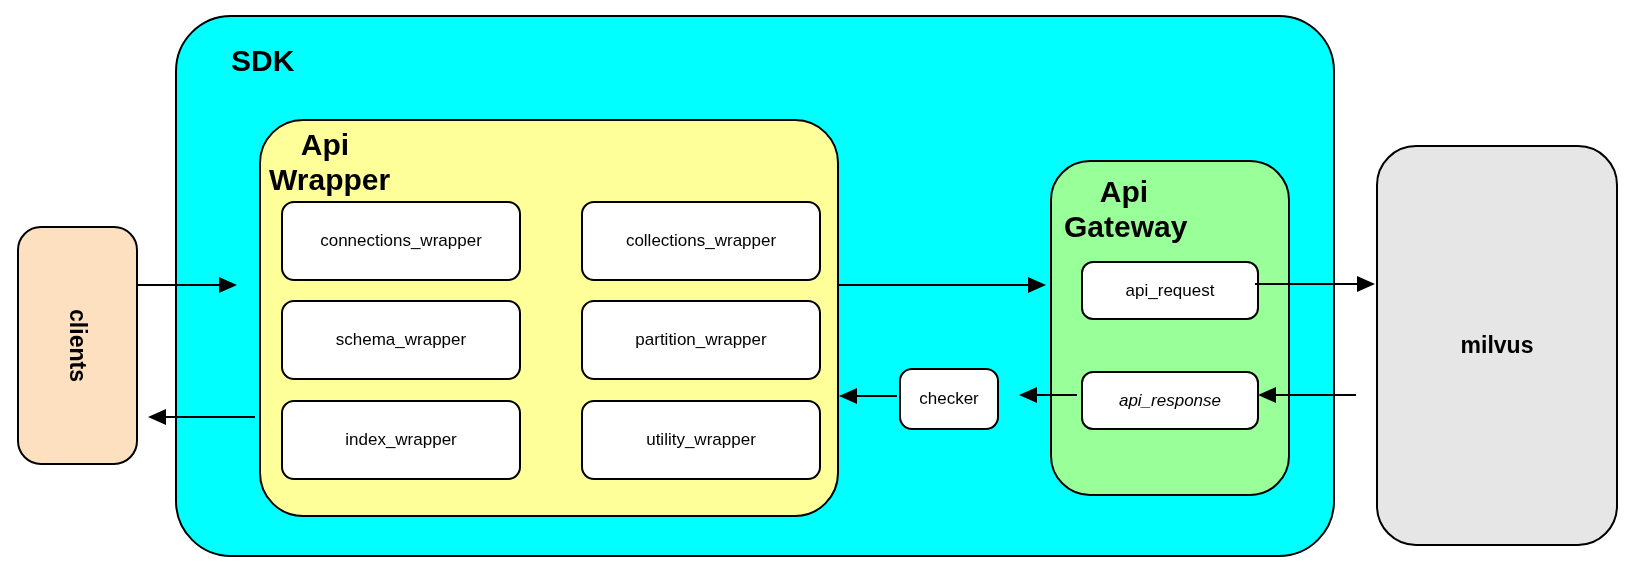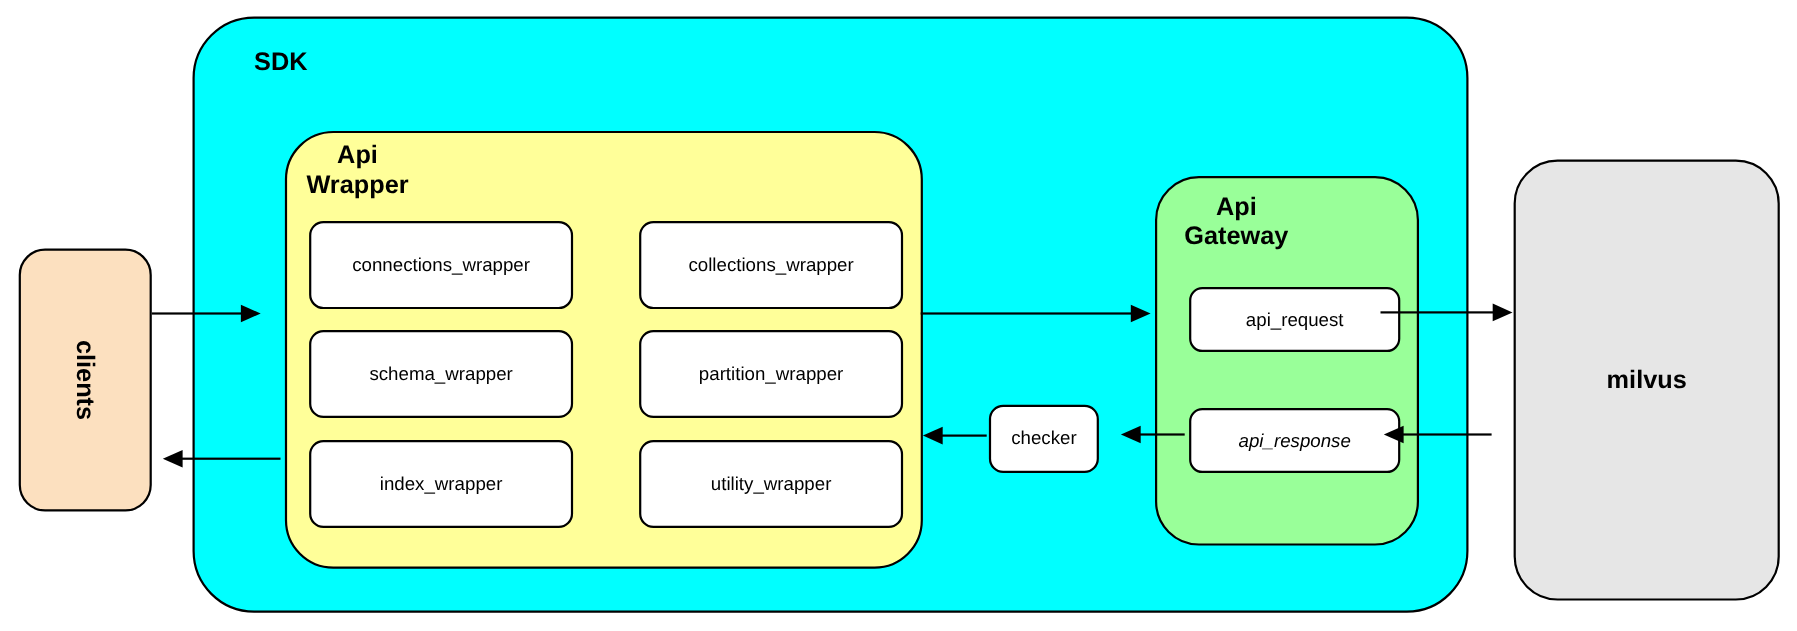--- a/index.html
+++ b/index.html
@@ -13,21 +13,21 @@
     overflow: hidden;
   }
   .node {
     position: absolute;
     border: 2px solid #000000;
     box-sizing: border-box;
   }
   .container-label {
     position: absolute;
     font-weight: bold;
-    font-size: 23px;
+    font-size: 30px;
     line-height: 1.18;
     white-space: pre-line;
     text-align: center;
   }
   .leaf {
     display: flex;
     align-items: center;
     justify-content: center;
     font-size: 17px;
     background: #ffffff;
@@ -52,21 +52,21 @@
   
   .wbox { width: 240px; height: 80px; }
   #wbox-0 { left: 20px;  top: 80px; }
   #wbox-1 { left: 320px; top: 80px; }
   #wbox-2 { left: 20px;  top: 179px; }
   #wbox-3 { left: 320px; top: 179px; }
   #wbox-4 { left: 20px;  top: 279px; }
   #wbox-5 { left: 320px; top: 279px; }
 
   
-  .gbox { width: 192px; height: 59px; border-radius: 12px; }
+  .gbox { width: 178px; height: 59px; border-radius: 12px; }
   #gbox-0 { left: 29px; top: 99px; }
   #gbox-1 { left: 29px; top: 209px; font-style: italic; }
 
   
   .arrow { position: absolute; height: 16px; z-index: 10; }
   .arrow .shaft { position: absolute; top: 7px; height: 2px; background: #000000; }
   .arrow.right .shaft { left: 0; right: 15px; }
   .arrow.left  .shaft { left: 15px; right: 0; }
   .arrow .head { position: absolute; top: 0; width: 0; height: 0;
                  border-top: 8px solid transparent; border-bottom: 8px solid transparent; }

